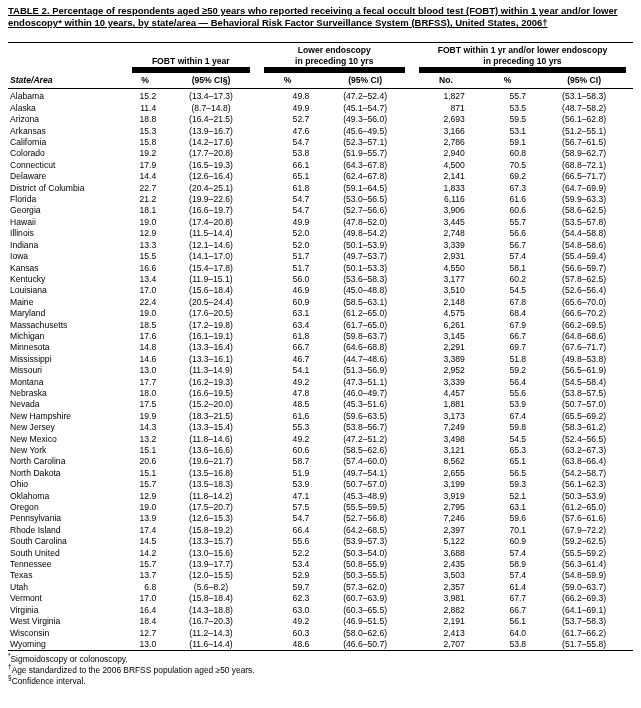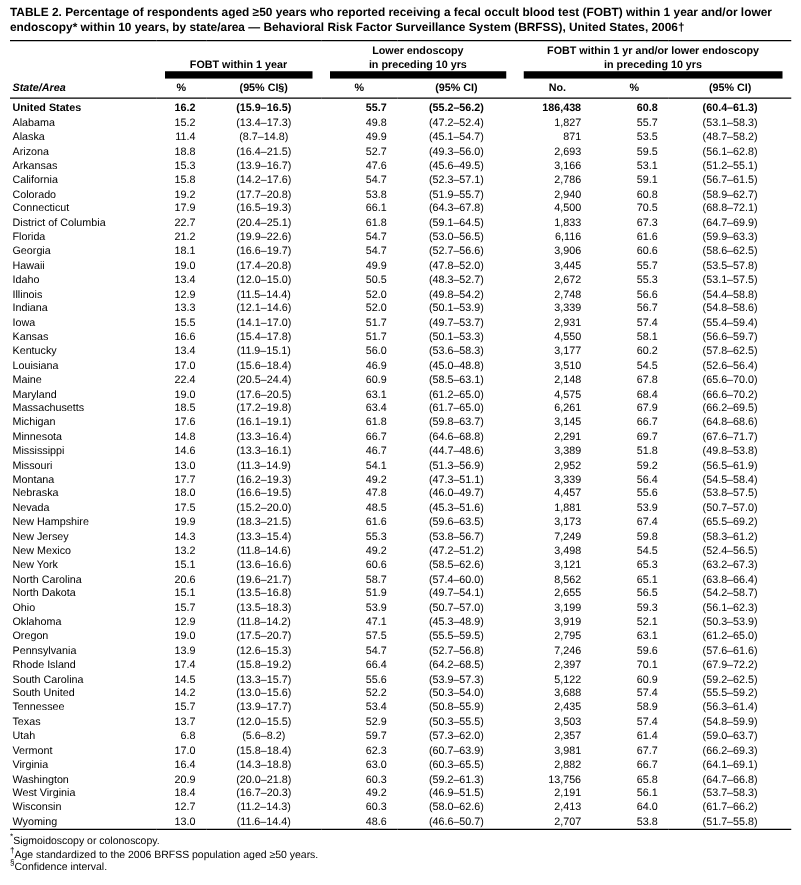--- a/index.html
+++ b/index.html
@@ -12,21 +12,22 @@
     font-family: "Liberation Sans", sans-serif;
     overflow: hidden;
   }
   .page {
     padding: 5px 8px 0 8px;
   }
   .title {
     font-size: 9.5px;
     font-weight: bold;
     line-height: 12px;
-    margin-bottom: 3px;
+    margin-bottom: 13px;
+    text-decoration: underline;
   }
   table.data {
     width: 625px;
     border-collapse: collapse;
     table-layout: fixed;
     border-top: 1px solid #000;
     border-bottom: 1px solid #000;
   }
   th, td {
     padding: 0;
@@ -112,30 +113,20 @@
         <th class="h-center">%</th>
         <th class="h-center">(95% CI§)</th>
         <th class="h-center">%</th>
         <th class="h-center">(95% CI)</th>
         <th class="h-center">No.</th>
         <th class="h-center">%</th>
         <th class="h-center">(95% CI)</th>
       </tr>
     </thead>
     <tbody>
-        <tr class="total-row">
-          <td class="c0">United States</td>
-          <td class="c1">16.2</td>
-          <td class="c2">(15.9–16.5)</td>
-          <td class="c3">55.7</td>
-          <td class="c4">(55.2–56.2)</td>
-          <td class="c5">186,438</td>
-          <td class="c6">60.8</td>
-          <td class="c7">(60.4–61.3)</td>
-        </tr>
         <tr>
           <td class="c0">Alabama</td>
           <td class="c1">15.2</td>
           <td class="c2">(13.4–17.3)</td>
           <td class="c3">49.8</td>
           <td class="c4">(47.2–52.4)</td>
           <td class="c5">1,827</td>
           <td class="c6">55.7</td>
           <td class="c7">(53.1–58.3)</td>
         </tr>
@@ -193,20 +184,30 @@
           <td class="c0">Connecticut</td>
           <td class="c1">17.9</td>
           <td class="c2">(16.5–19.3)</td>
           <td class="c3">66.1</td>
           <td class="c4">(64.3–67.8)</td>
           <td class="c5">4,500</td>
           <td class="c6">70.5</td>
           <td class="c7">(68.8–72.1)</td>
         </tr>
         <tr>
+          <td class="c0">Delaware</td>
+          <td class="c1">14.4</td>
+          <td class="c2">(12.6–16.4)</td>
+          <td class="c3">65.1</td>
+          <td class="c4">(62.4–67.8)</td>
+          <td class="c5">2,141</td>
+          <td class="c6">69.2</td>
+          <td class="c7">(66.5–71.7)</td>
+        </tr>
+        <tr>
           <td class="c0">District of Columbia</td>
           <td class="c1">22.7</td>
           <td class="c2">(20.4–25.1)</td>
           <td class="c3">61.8</td>
           <td class="c4">(59.1–64.5)</td>
           <td class="c5">1,833</td>
           <td class="c6">67.3</td>
           <td class="c7">(64.7–69.9)</td>
         </tr>
         <tr>
@@ -233,30 +234,20 @@
           <td class="c0">Hawaii</td>
           <td class="c1">19.0</td>
           <td class="c2">(17.4–20.8)</td>
           <td class="c3">49.9</td>
           <td class="c4">(47.8–52.0)</td>
           <td class="c5">3,445</td>
           <td class="c6">55.7</td>
           <td class="c7">(53.5–57.8)</td>
         </tr>
         <tr>
-          <td class="c0">Idaho</td>
-          <td class="c1">13.4</td>
-          <td class="c2">(12.0–15.0)</td>
-          <td class="c3">50.5</td>
-          <td class="c4">(48.3–52.7)</td>
-          <td class="c5">2,672</td>
-          <td class="c6">55.3</td>
-          <td class="c7">(53.1–57.5)</td>
-        </tr>
-        <tr>
           <td class="c0">Illinois</td>
           <td class="c1">12.9</td>
           <td class="c2">(11.5–14.4)</td>
           <td class="c3">52.0</td>
           <td class="c4">(49.8–54.2)</td>
           <td class="c5">2,748</td>
           <td class="c6">56.6</td>
           <td class="c7">(54.4–58.8)</td>
         </tr>
         <tr>
@@ -581,30 +572,20 @@
         </tr>
         <tr>
           <td class="c0">Virginia</td>
           <td class="c1">16.4</td>
           <td class="c2">(14.3–18.8)</td>
           <td class="c3">63.0</td>
           <td class="c4">(60.3–65.5)</td>
           <td class="c5">2,882</td>
           <td class="c6">66.7</td>
           <td class="c7">(64.1–69.1)</td>
-        </tr>
-        <tr>
-          <td class="c0">Washington</td>
-          <td class="c1">20.9</td>
-          <td class="c2">(20.0–21.8)</td>
-          <td class="c3">60.3</td>
-          <td class="c4">(59.2–61.3)</td>
-          <td class="c5">13,756</td>
-          <td class="c6">65.8</td>
-          <td class="c7">(64.7–66.8)</td>
         </tr>
         <tr>
           <td class="c0">West Virginia</td>
           <td class="c1">18.4</td>
           <td class="c2">(16.7–20.3)</td>
           <td class="c3">49.2</td>
           <td class="c4">(46.9–51.5)</td>
           <td class="c5">2,191</td>
           <td class="c6">56.1</td>
           <td class="c7">(53.7–58.3)</td>

